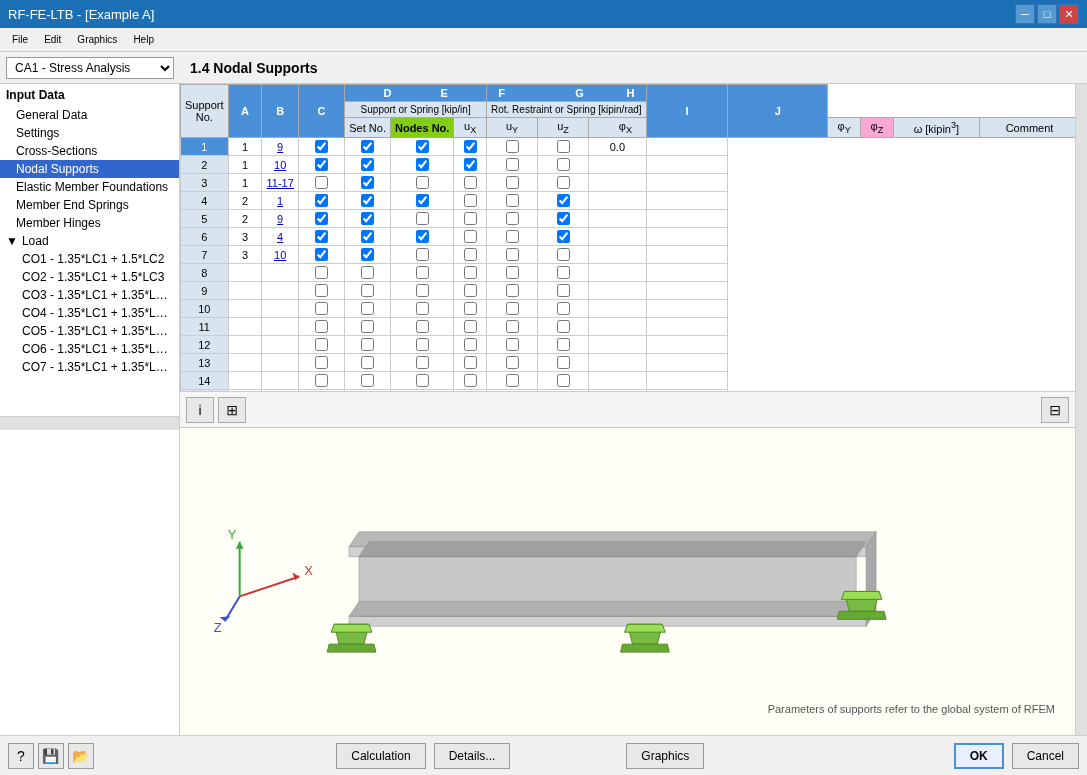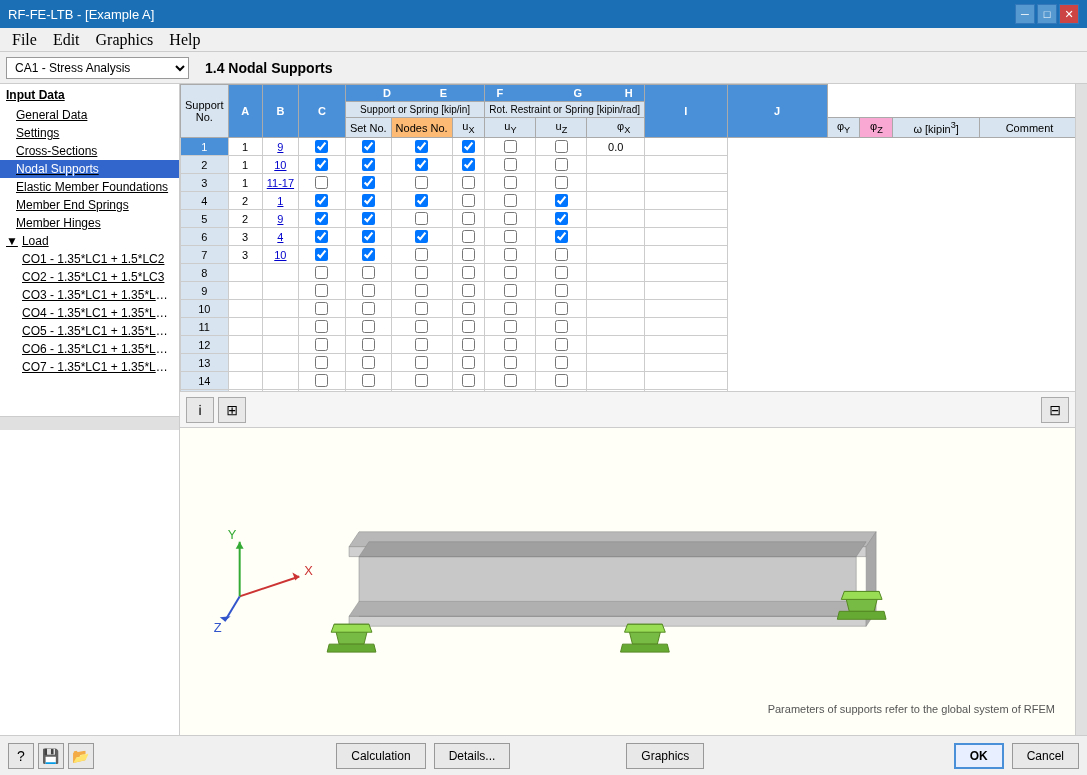--- a/index.html
+++ b/index.html
@@ -33,62 +33,60 @@
       background: #f0f0f0;
       height: 24px;
       display: flex;
       align-items: center;
       border-bottom: 1px solid #ccc;
       padding: 0 4px;
     }
     .menu-item {
       padding: 3px 8px;
       cursor: pointer;
-      font-size: 16px;
-      font-family: Liberation Serif, serif;
+      font-size: 10px;
     }
 
     
     .toolbar-row {
       background: #f0f0f0;
       height: 32px;
       display: flex;
       align-items: center;
       border-bottom: 1px solid #ccc;
       padding: 0 6px;
       gap: 6px;
     }
     .dropdown-select {
       height: 22px;
       border: 1px solid #999;
       background: white;
       font-size: 12px;
       padding: 0 4px;
-      width: 183px;
+      width: 168px;
     }
     .section-title {
       font-size: 14px;
       font-weight: bold;
       padding-left: 10px;
     }
 
     
     .main-layout {
       display: flex;
       height: calc(775px - 28px - 24px - 32px - 40px);
     }
 
     
     .sidebar {
       width: 180px;
       background: white;
       border-right: 1px solid #ccc;
       overflow-y: auto;
       flex-shrink: 0;
-      text-decoration: underline;
     }
     .sidebar-section {
       font-weight: bold;
       padding: 4px 6px;
       font-size: 12px;
       color: #000;
     }
     .sidebar-item {
       padding: 2px 6px 2px 16px;
       font-size: 12px;
@@ -327,21 +325,21 @@
             <th colspan="3" class="col-header-blue">F&nbsp;&nbsp;&nbsp;&nbsp;&nbsp;&nbsp;&nbsp;&nbsp;&nbsp;&nbsp;&nbsp;&nbsp;&nbsp;&nbsp;&nbsp;&nbsp;&nbsp;&nbsp;&nbsp;&nbsp;&nbsp;&nbsp;&nbsp;G&nbsp;&nbsp;&nbsp;&nbsp;&nbsp;&nbsp;&nbsp;&nbsp;&nbsp;&nbsp;&nbsp;&nbsp;&nbsp;&nbsp;H</th>
             <th rowspan="3" class="col-header-blue" style="width:90px;">I</th>
             <th rowspan="3" class="col-header-blue" style="min-width:100px;">J</th>
           </tr>
           <tr>
             <th colspan="3" style="background:#d8e4f0; font-size:10px;">Support or Spring [kip/in]</th>
             <th colspan="3" style="background:#d8e4f0; font-size:10px;text-align:right;">Rot. Restraint or Spring [kipin/rad]</th>
           </tr>
           <tr>
             <th style="width:36px; background:#d8e4f0;">Set No.</th>
-            <th style="width:50px; background:#fdba74;">Nodes No.</th>
+            <th style="width:50px; background:#84cc16;font-weight:bold;">Nodes No.</th>
             <th style="width:34px; background:#d8e4f0;">u<sub>X</sub></th>
             <th style="width:34px; background:#d8e4f0;">u<sub>Y</sub></th>
             <th style="width:34px; background:#d8e4f0;">u<sub>Z</sub></th>
             <th style="width:34px; background:#d8e4f0;padding-left:20px;">φ<sub>X</sub></th>
             <th style="width:34px; background:#d8e4f0;">φ<sub>Y</sub></th>
             <th style="width:34px; background:#f9a8d4;">φ<sub>Z</sub></th>
             <th style="width:90px; background:#d8e4f0;">ω [kipin<sup>3</sup>]</th>
             <th style="min-width:100px; background:#d8e4f0;">Comment</th>
           </tr>
         </thead>

